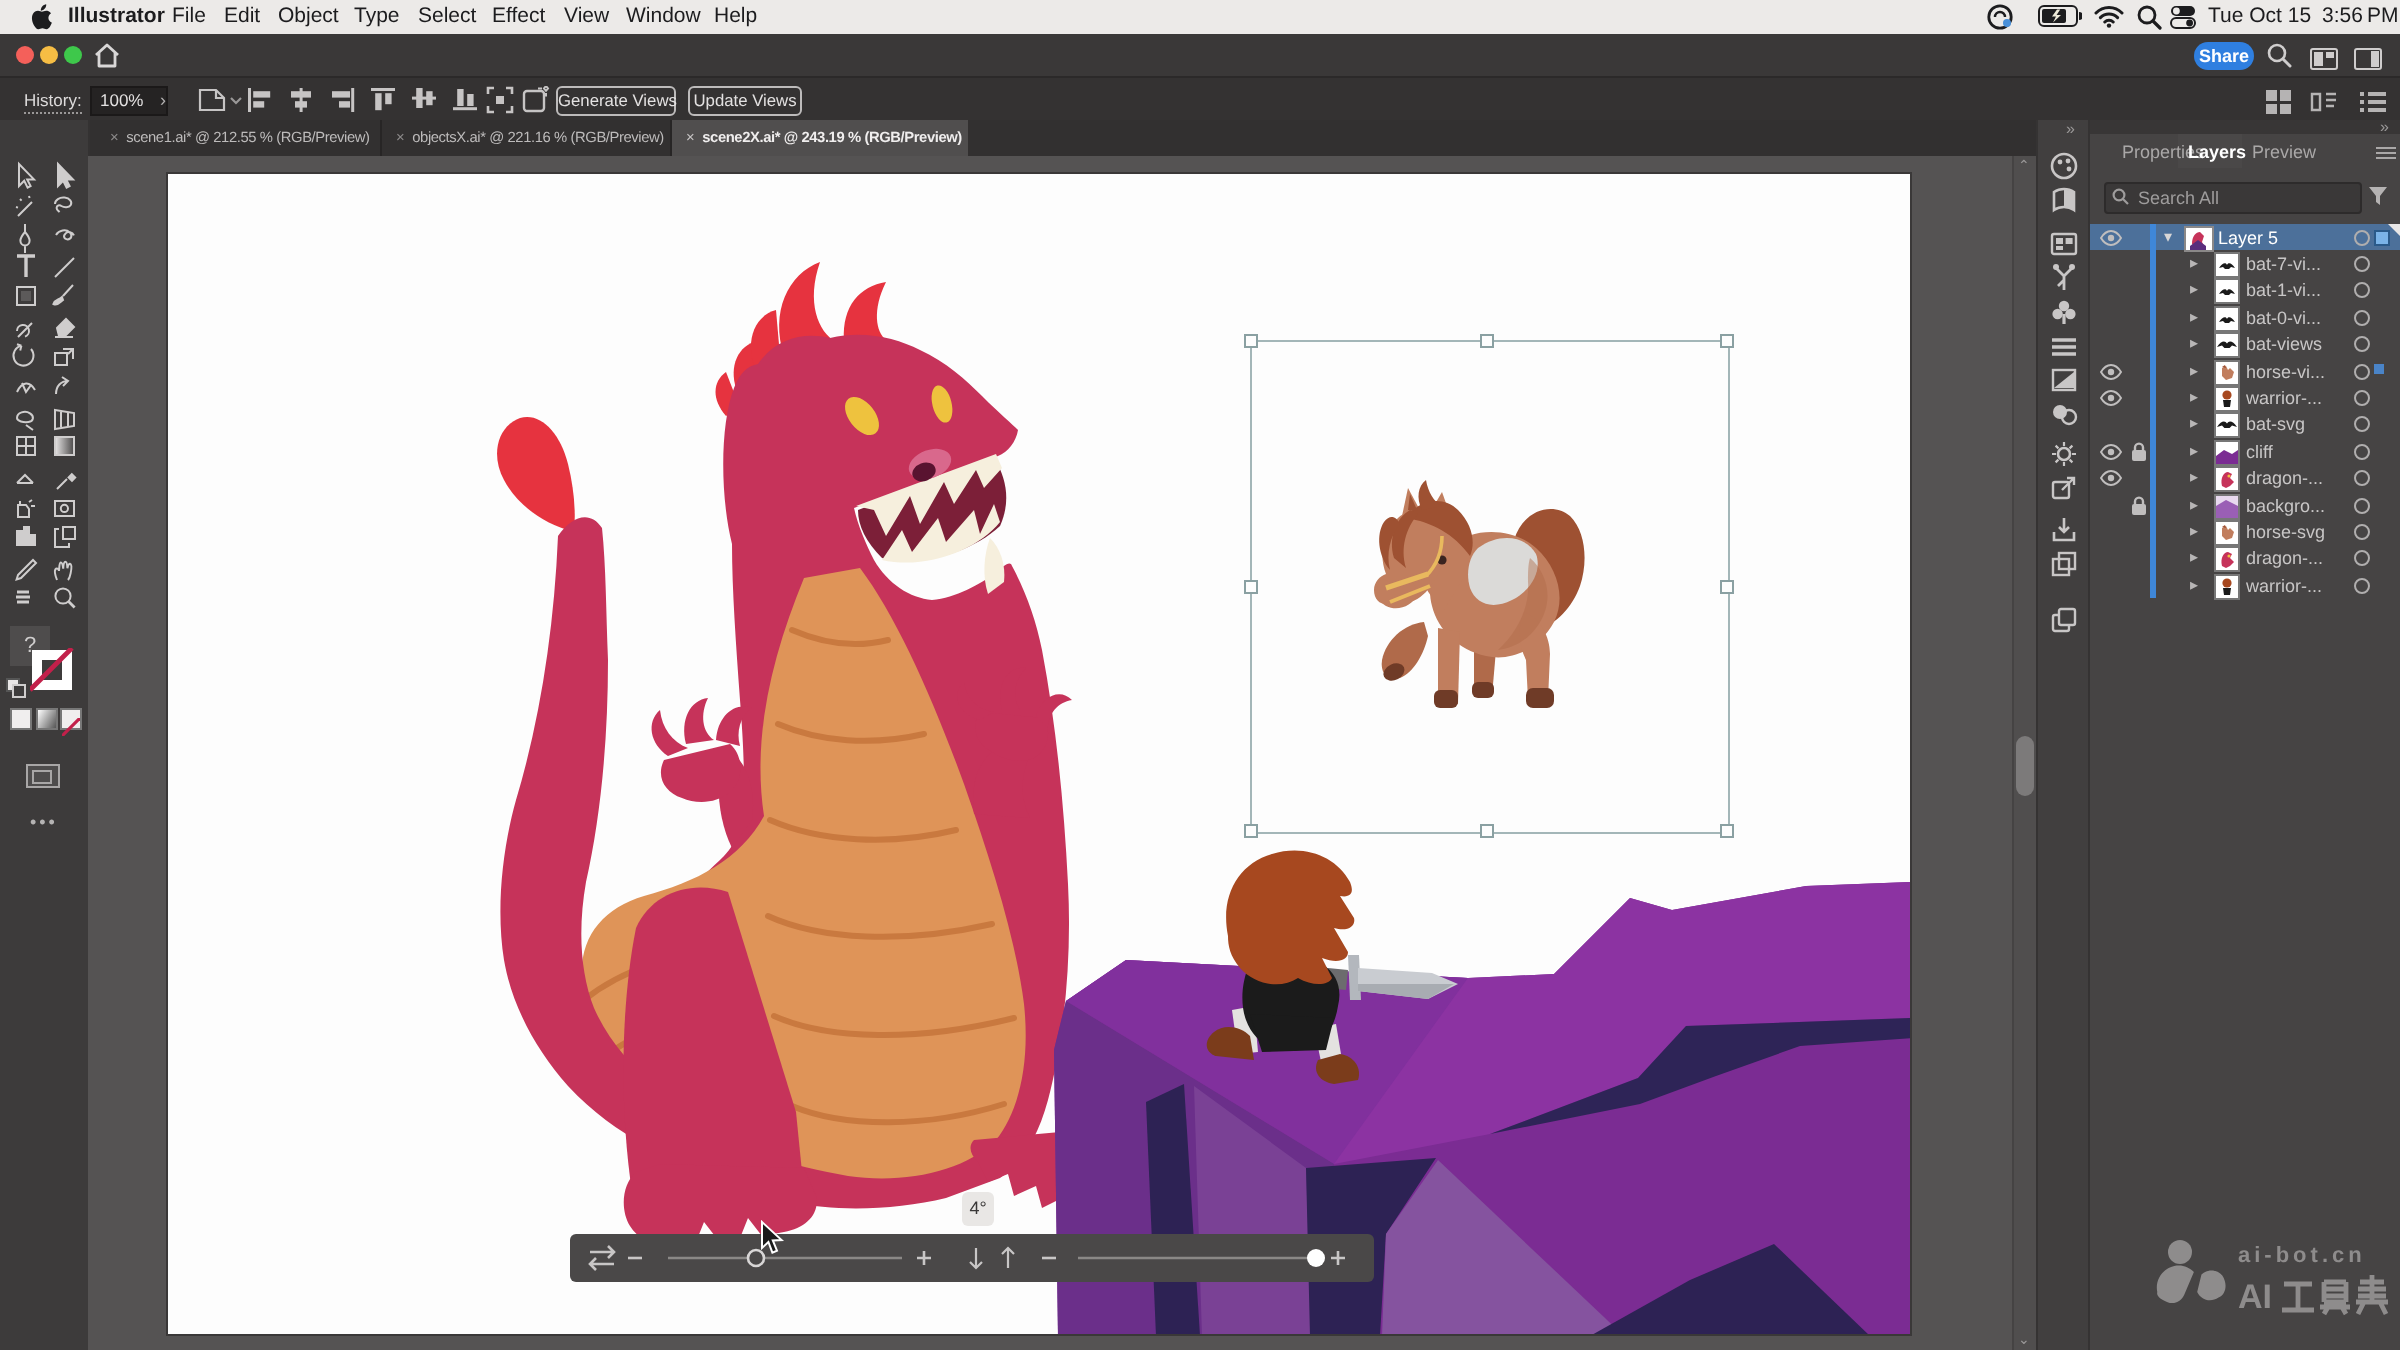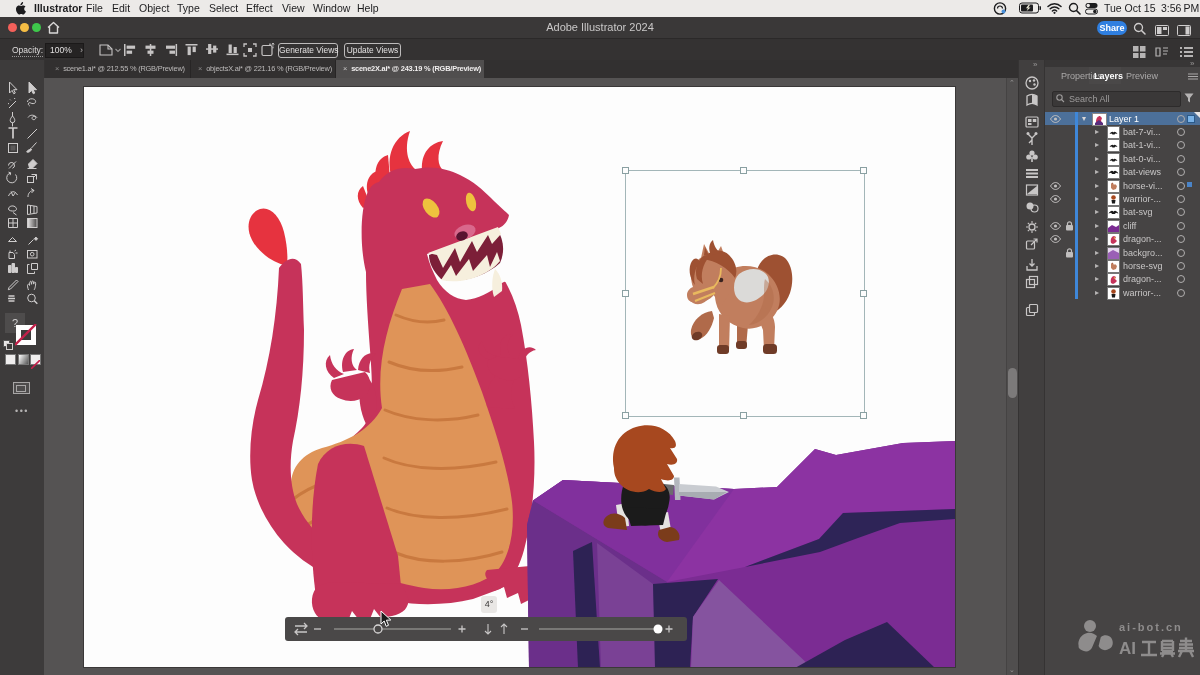--- a/index.html
+++ b/index.html
@@ -75,38 +75,37 @@
   <span class="mi" style="left:1104px;font-size:10.5px;">Tue Oct 15</span>
   <span class="mi" style="left:1161px;font-size:10.5px;">3:56 PM</span>
 </div>
 <div id="titlebar" class="abs">
   <span class="tl" style="left:8px;background:#f4605a;"></span>
   <span class="tl" style="left:20px;background:#f6bd44;"></span>
   <span class="tl" style="left:32px;background:#3ec84b;"></span>
   <span class="abs" style="left:46px;top:3px;"><svg width="15" height="15" viewBox="0 0 15 15">
         <path d="M2 7.5 7.5 2.5 13 7.5M3.5 6.5V13h8V6.5" fill="none" stroke="#d9d7d7" stroke-width="1.4" stroke-linejoin="round"></path>
       </svg></span>
-  <span class="abs" style="left:0;width:1200px;text-align:center;top:4px;color:#cac8c8;font-size:11px;">Adobe Illustrator 2024</span>
   <span class="abs" style="left:1097px;top:3.5px;width:30px;height:14px;background:#2f7fe0;border-radius:7px;color:#fff;font-size:9px;font-weight:bold;text-align:center;line-height:14px;">Share</span>
   <span class="abs" style="left:1133px;top:4px;"><svg width="13" height="13" viewBox="0 0 13 13">
         <circle cx="5.5" cy="5.5" r="4" fill="none" stroke="#cfcdcd" stroke-width="1.3"></circle>
         <path d="M8.5 8.5 12 12" stroke="#cfcdcd" stroke-width="1.5" stroke-linecap="round"></path>
       </svg></span>
   <span class="abs" style="left:1155px;top:5px;"><svg width="14" height="11" viewBox="0 0 14 11">
         <rect x="0.5" y="0.5" width="13" height="10" rx="1" fill="none" stroke="#cfcdcd"></rect>
         <rect x="2" y="2" width="4.5" height="7" fill="#cfcdcd"></rect>
         <rect x="8" y="2" width="4" height="3" fill="#cfcdcd"></rect>
       </svg></span>
   <span class="abs" style="left:1177px;top:5px;"><svg width="14" height="11" viewBox="0 0 14 11">
         <rect x="0.5" y="0.5" width="13" height="10" rx="1" fill="none" stroke="#cfcdcd"></rect>
         <rect x="8.5" y="1.5" width="4" height="8" fill="#cfcdcd"></rect>
       </svg></span>
 </div>
 <div id="optbar" class="abs">
-  <span class="abs" style="left:12px;top:6px;font-size:8.5px;color:#dddbdb;border-bottom:1px dotted #9a9898;padding-bottom:1px;">Opacity:</span>
+  <span class="abs" style="left:12px;top:6px;font-size:8.5px;color:#dddbdb;border-bottom:1px dotted #9a9898;padding-bottom:1px;">History:</span>
   <span class="abs" style="left:45px;top:4px;width:33px;height:13px;background:#252323;border:1px solid #1b1919;color:#e3e1e1;font-size:8.5px;line-height:13px;padding-left:4px;">100%</span>
   <span class="abs" style="left:80px;top:6px;color:#b5b3b3;font-size:9px;">›</span>
   <span class="abs" style="left:98px;top:4px;"><svg width="24" height="14" viewBox="0 0 24 14">
     <path d="M2 2 H10 L14 6 V12 H2 Z" fill="none" stroke="#c6c4c4" stroke-width="1.1"></path>
         <path d="M10 2 V6 H14" fill="none" stroke="#c6c4c4" stroke-width="1.1"></path>
     <path d="M17.5 6 l2.5 2.5 2.5-2.5" fill="none" stroke="#9a9898" stroke-width="1.1"></path>
   </svg></span>
   <span class="abs" style="left:124px;top:4px;"><svg width="122" height="14" viewBox="0 0 122 14">
     <g fill="#c6c4c4">
       <rect x="0" y="1" width="1.5" height="12"></rect>
@@ -523,21 +522,21 @@
 <span class="abs" style="left:5px;top:54.5px;"><svg width="11" height="8" viewBox="0 0 11 8">
         <path d="M0.5 4 C2 1.5 4 0.5 5.5 0.5 C7 0.5 9 1.5 10.5 4 C9 6.5 7 7.5 5.5 7.5 C4 7.5 2 6.5 0.5 4Z" fill="none" stroke="#c0bebe" stroke-width="1"></path>
         <circle cx="5.5" cy="4" r="1.6" fill="#c0bebe"></circle>
       </svg></span>
 <span class="abs" style="left:37px;top:53.5px;color:#d8d6d6;font-size:8px;">▾</span>
 <span class="abs" style="left:47px;top:52.5px;width:13px;height:11px;background:#fff;border:1px solid #8a8888;"><svg width="11" height="11">
         <rect width="11" height="11" fill="#fff"></rect>
         <path d="M3 8 C3 4 5 2 7 2 L9 4 8 7 9 9 5 10 Z" fill="#c6335a"></path>
         <path d="M2 9 L6 6 10 9 10 11 2 11Z" fill="#5a2d7d"></path>
       </svg></span>
-<span class="abs" style="left:64px;top:53.5px;color:#fff;">Layer 1</span>
+<span class="abs" style="left:64px;top:53.5px;color:#fff;">Layer 5</span>
 <span class="abs" style="left:132px;top:54.5px;width:6px;height:6px;border:1px solid #b0aeae;border-radius:50%;"></span>
 <span class="abs" style="left:50px;top:66.9px;color:#b8b6b6;font-size:8px;">▸</span>
 <span class="abs" style="left:62px;top:65.9px;width:11px;height:11px;background:#fff;border:1px solid #777;"><svg width="11" height="11">
         <rect width="11" height="11" fill="#fff"></rect>
         <path d="M1.5 7 C3 4.5 5 4 5.5 5.5 C6 4 8 4.5 9.5 7 L7.5 6.5 6.5 7.5 4.5 7.5 3.5 6.5Z" fill="#1a1a1a"></path>
       </svg></span>
 <span class="abs" style="left:78px;top:66.9px;color:#c8c6c6;">bat-7-vi...</span>
 <span class="abs" style="left:132px;top:67.9px;width:6px;height:6px;border:1px solid #b0aeae;border-radius:50%;"></span>
 <span class="abs" style="left:50px;top:80.3px;color:#b8b6b6;font-size:8px;">▸</span>
 <span class="abs" style="left:62px;top:79.3px;width:11px;height:11px;background:#fff;border:1px solid #777;"><svg width="11" height="11">

